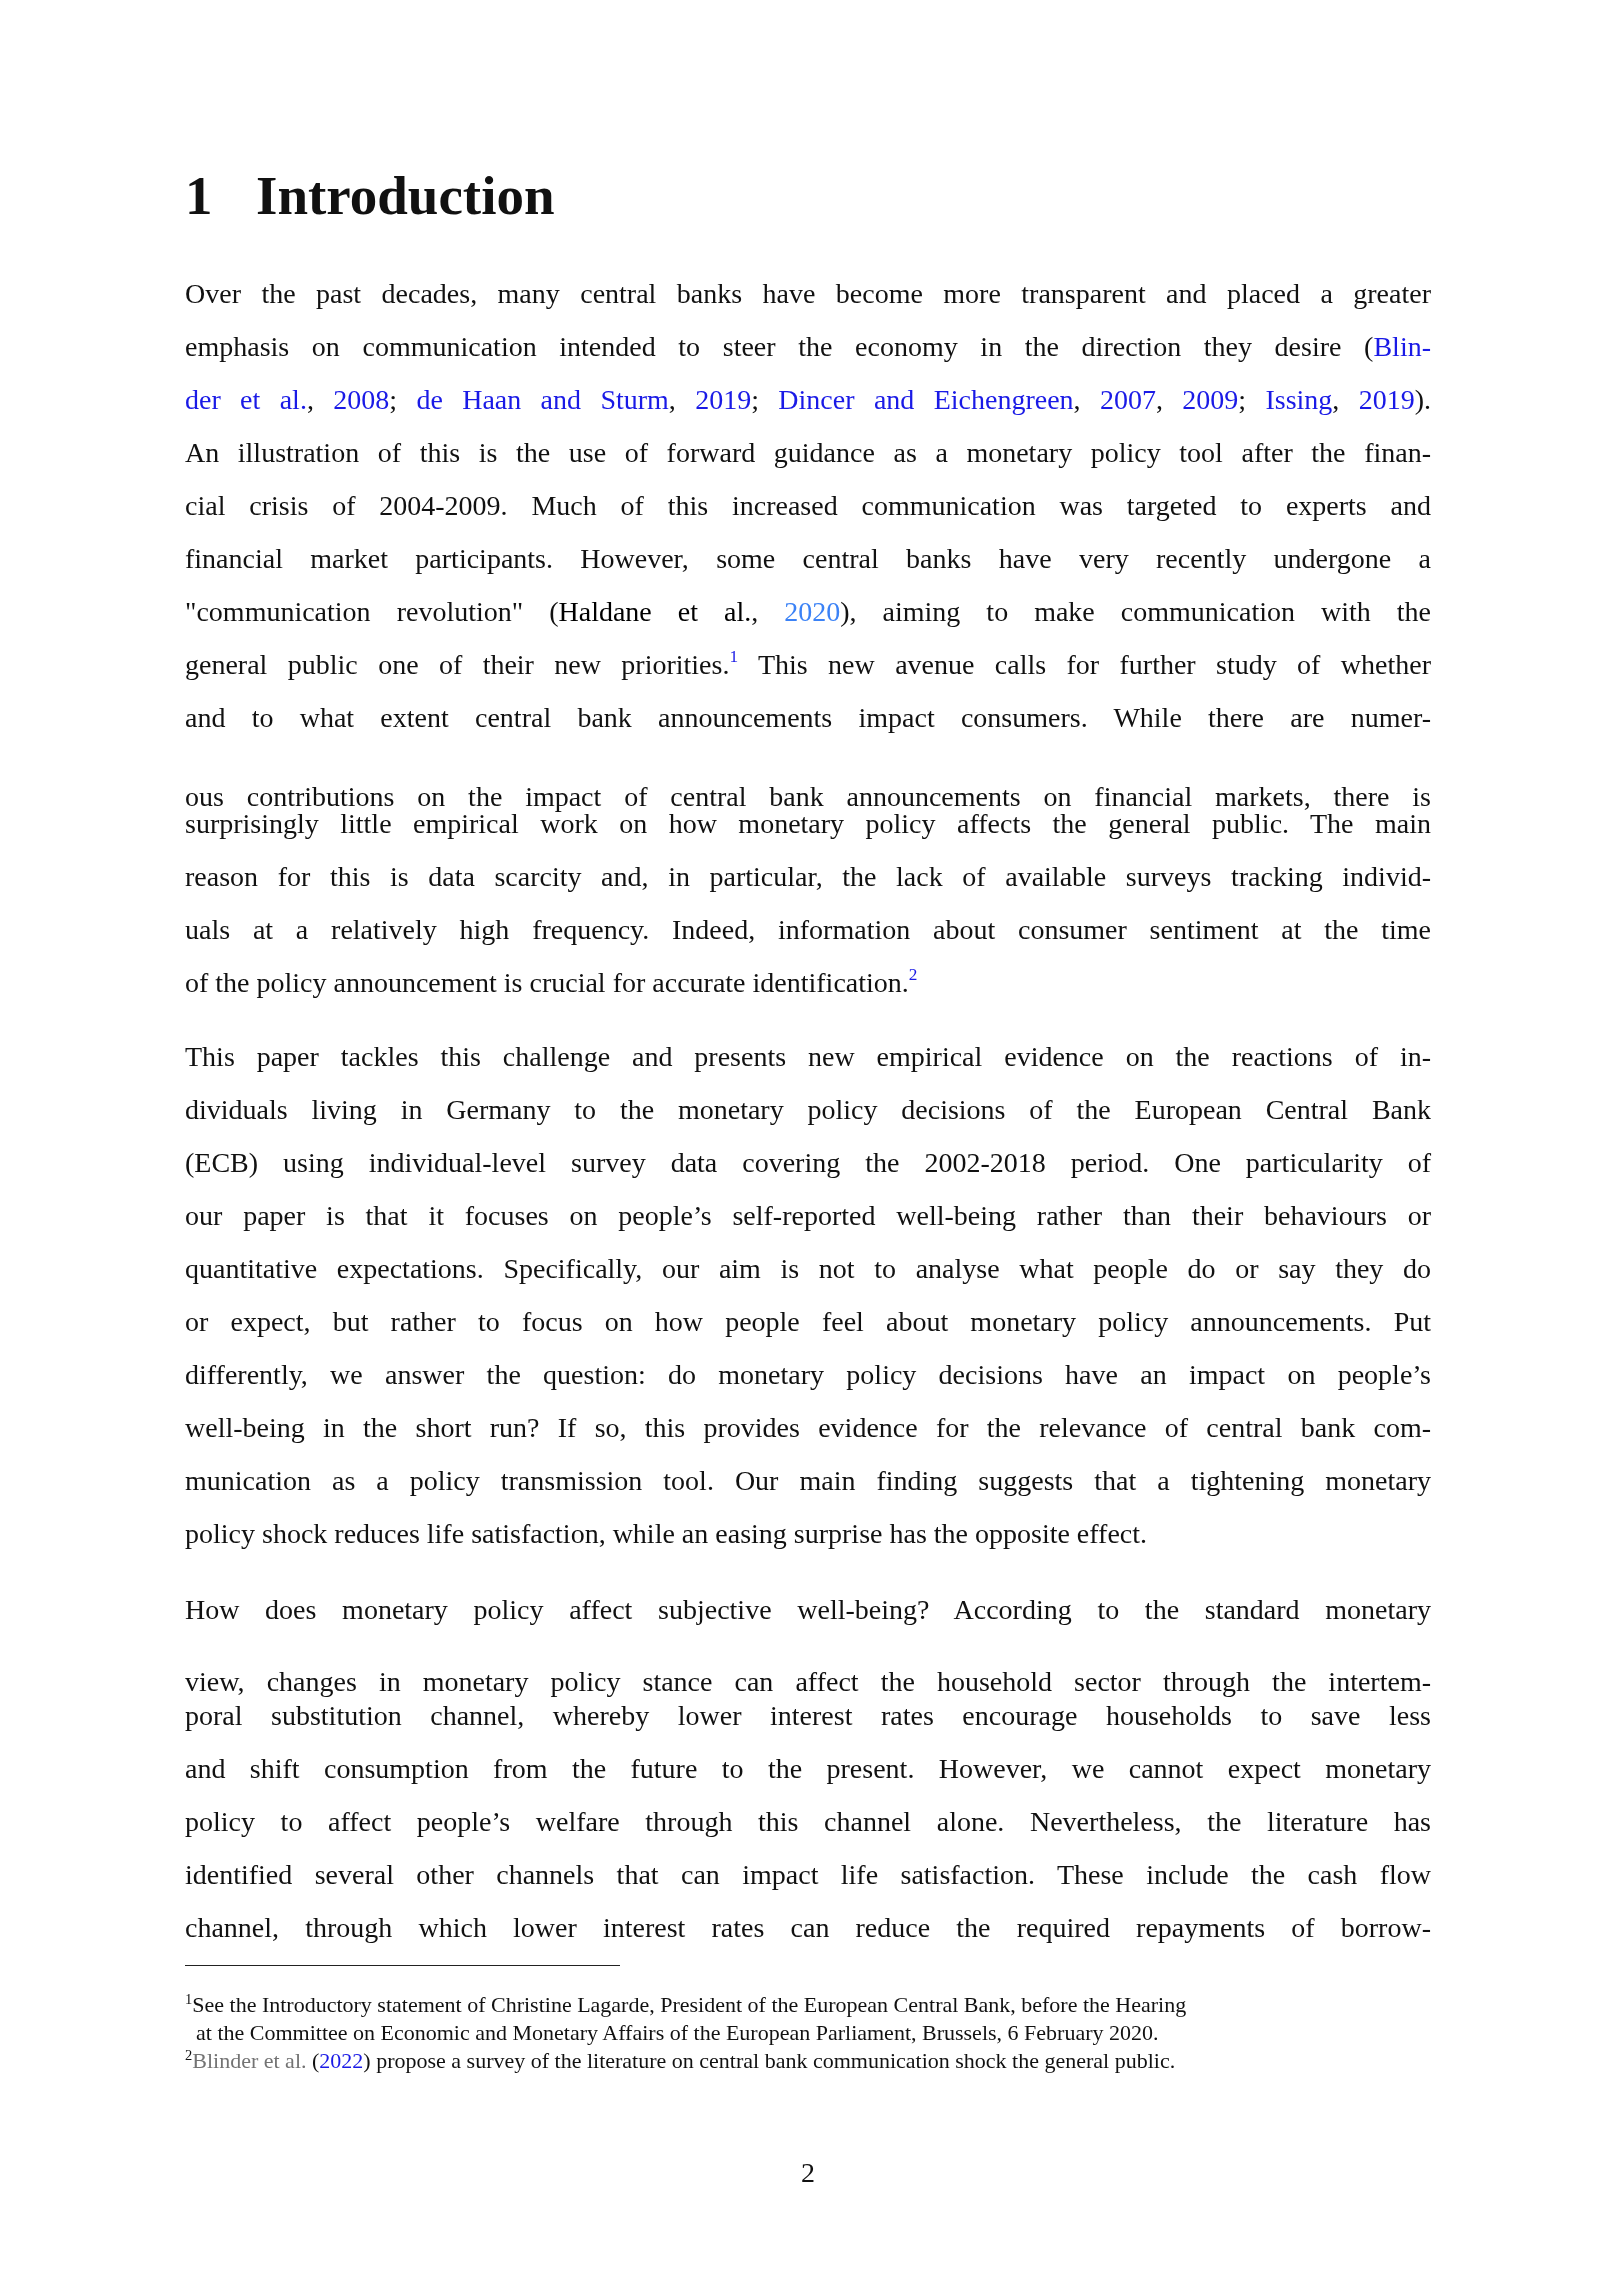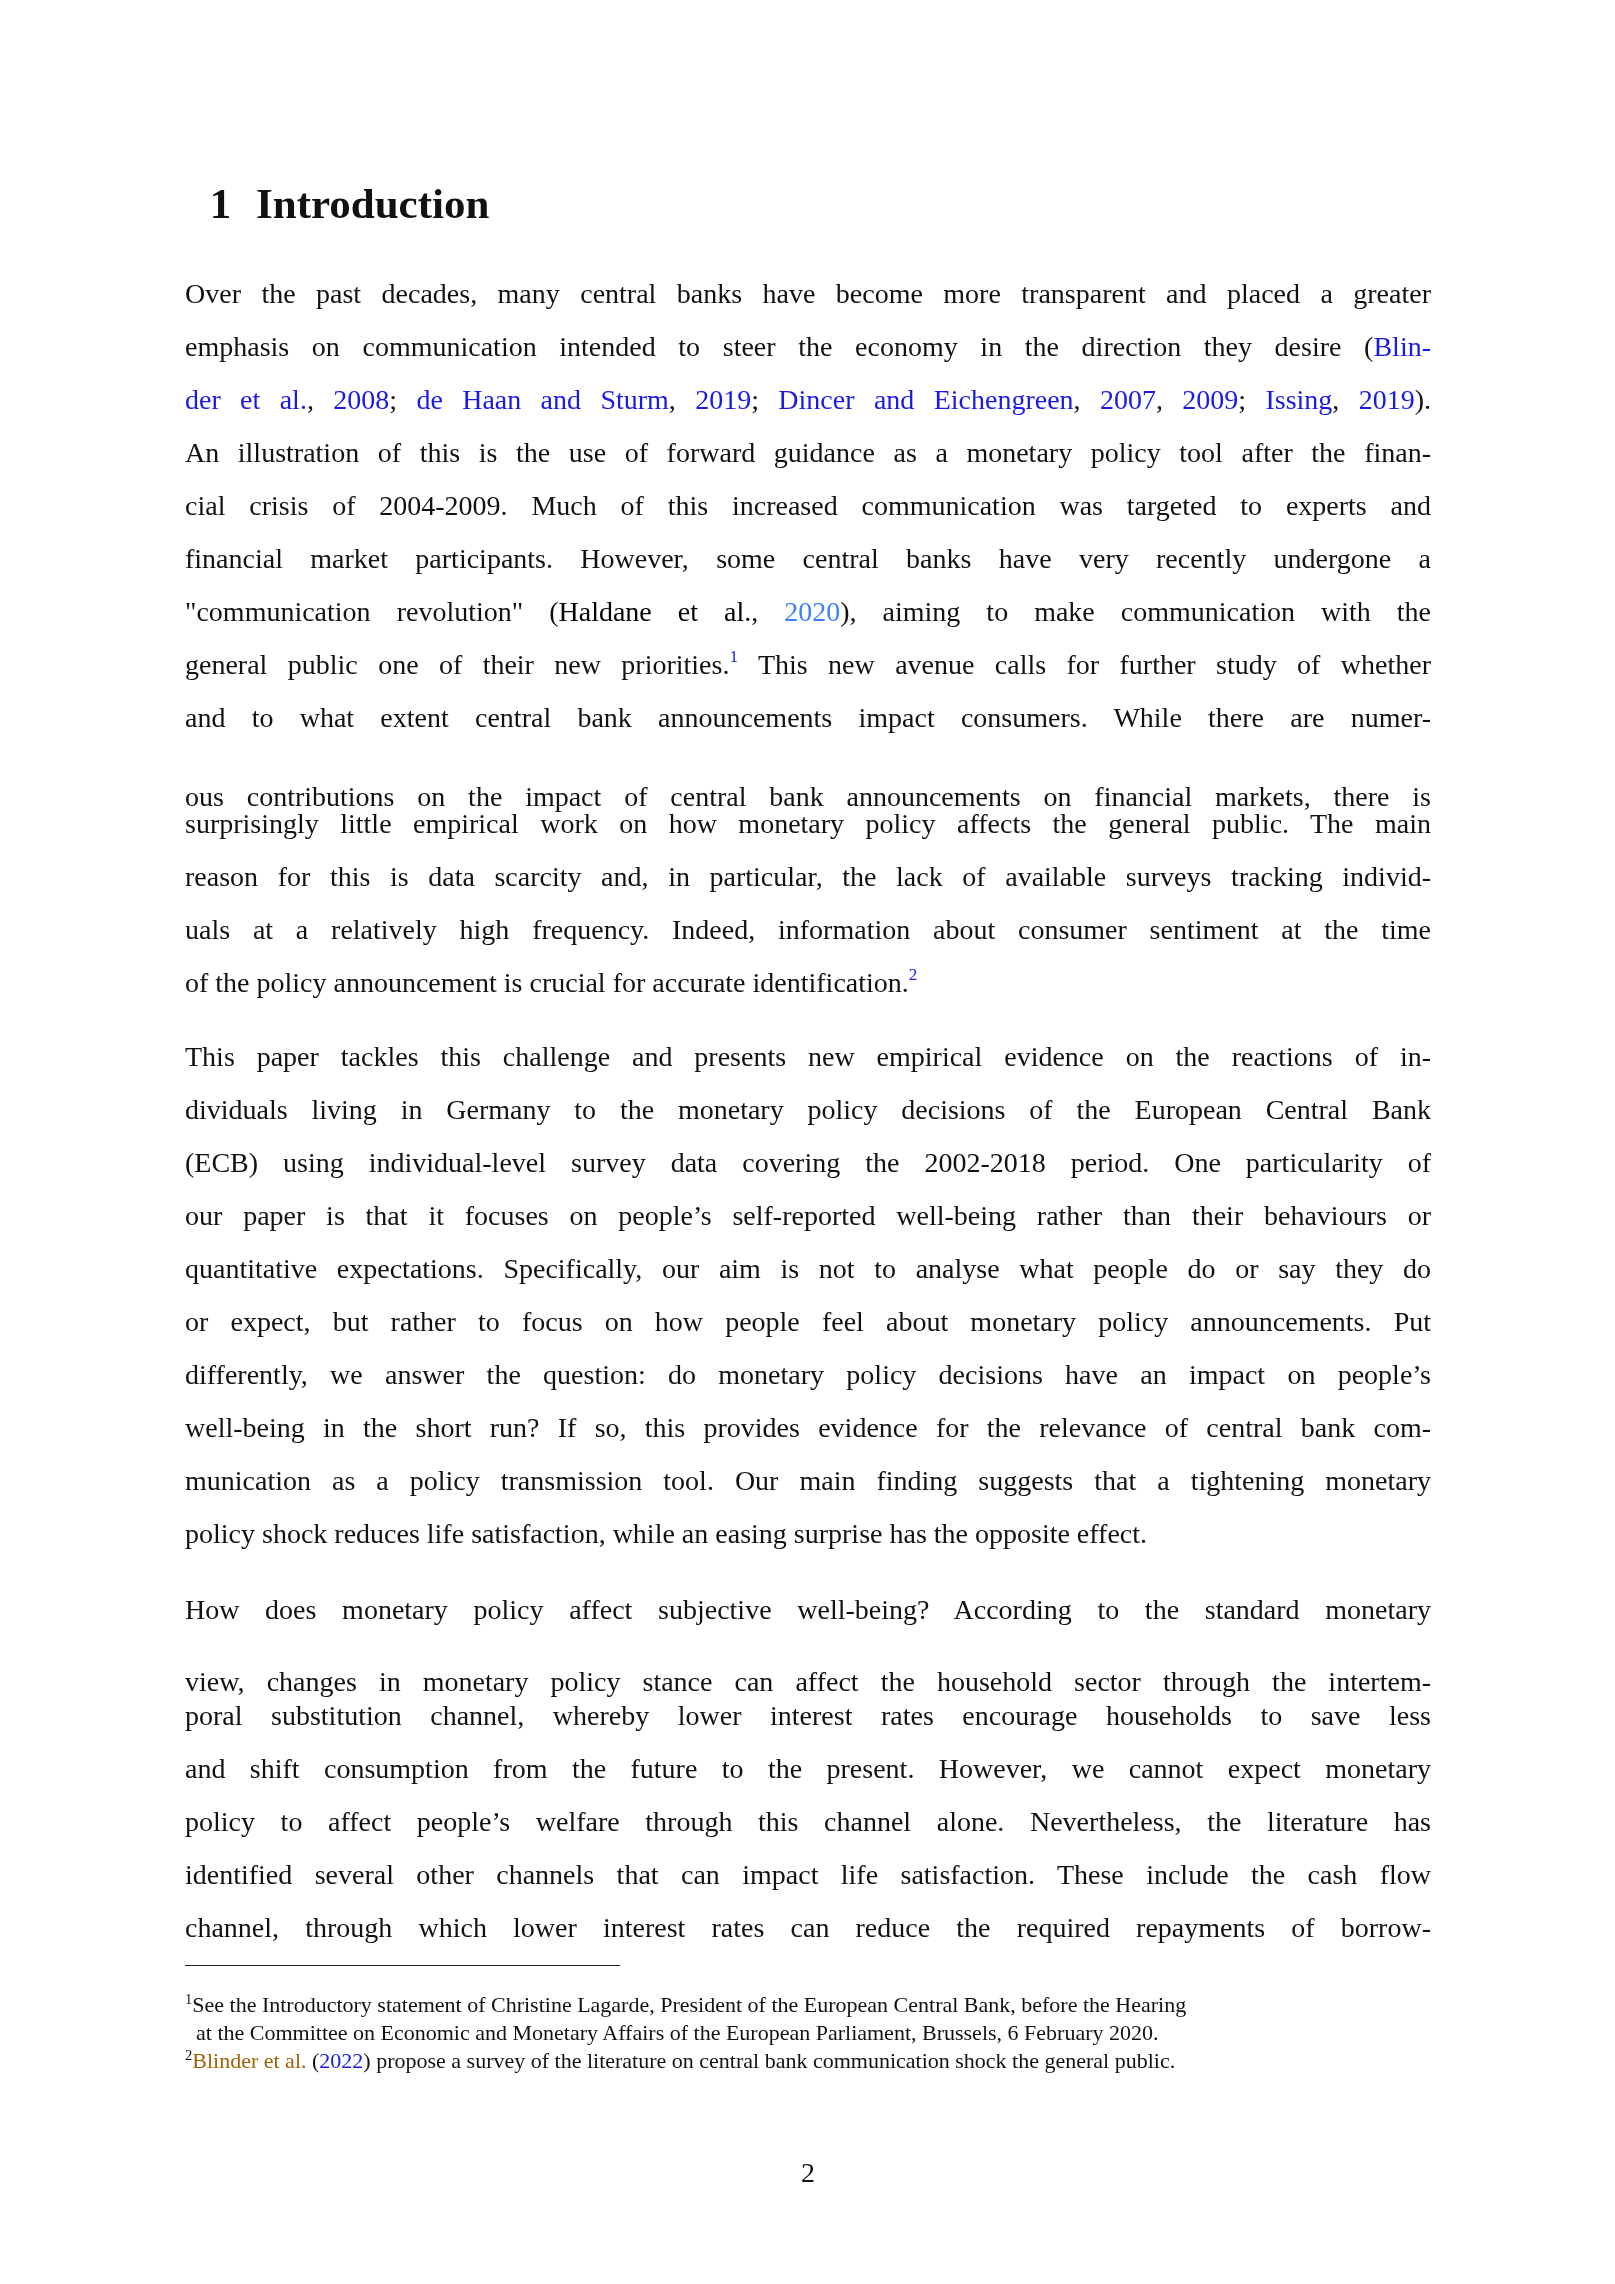--- a/index.html
+++ b/index.html
@@ -1,20 +1,20 @@
 <!DOCTYPE html>
 <html style="font-size:14.5px"><head>
 <meta charset="utf-8">
 <style>
   html, body { margin: 0; padding: 0; background: #ffffff; }
   body { width: 1616px; height: 2285px; position: relative; overflow: hidden;
          font-family: "Liberation Serif", "DejaVu Serif", serif; color: #111111; }
   .page { position: absolute; left: 0; top: 0; width: 1616px; height: 2285px; }
-  .heading { position: absolute; left: 185px; top: 178px; font-size: 43px; font-weight: bold;
-             line-height: 51px; margin: 0; white-space: nowrap; text-align: center; }
+  .heading { position: absolute; left: 185px; top: 170px; font-size: 55px; font-weight: bold;
+             line-height: 51px; margin: 0; white-space: nowrap; }
   .heading .num { display: inline-block; width: 71px; }
   .body-text { position: absolute; left: 185px; width: 1246px; font-size: 28px; }
   .line { position: absolute; left: 0; width: 1246px; height: 36px; line-height: 36px;
           white-space: nowrap; text-align: justify; text-align-last: justify; }
   .line.last { text-align-last: left; }
   .link { color: #1a1ae6; text-decoration: none; }
   sup.fnref { font-size: 17.3px; line-height: 0; vertical-align: 0; position: relative; top: -11.8px; color: #1a1ae6; }
   .footrule { position: absolute; left: 185px; top: 1965px; width: 435px; height: 0; border-top: 1.8px solid #222; }
   .footnotes { position: absolute; left: 185px; width: 1246px; font-size: 22px; }
   .fline { position: absolute; left: 0; width: 1246px; height: 27px; line-height: 27px; white-space: nowrap; }
@@ -68,19 +68,19 @@
       </div>
     </div>
 
   <div class="footrule"></div>
   <div class="footnotes" id="footnotes" style="top: 0px;">
       <div>
         <div class="fline" style="top: 1991px;"><sup class="fnmark">1</sup><span>See the Introductory statement of Christine Lagarde, President of the European Central Bank, before the Hearing</span></div>
         <div class="fline indent" style="top: 2019px;"><span>at the Committee on Economic and Monetary Affairs of the European Parliament, Brussels, 6 February 2020.</span></div>
       </div>
       <div>
-        <div class="fline" style="top: 2047px;"><sup class="fnmark">2</sup><a class="link" style="color: #a16207;">Blinder et al.</a><span> (</span><a class="link" style="color: rgb(26, 26, 230);">2022</a><span>) propose a survey of the literature on central bank communication shock the general public.</span></div>
+        <div class="fline" style="top: 2047px;"><sup class="fnmark">2</sup><a class="link" style="color: #737373;">Blinder et al.</a><span> (</span><a class="link" style="color: rgb(26, 26, 230);">2022</a><span>) propose a survey of the literature on central bank communication shock the general public.</span></div>
       </div>
     </div>
 
   <div class="pagenum">2</div>
 </div>
 
 
 </body></html>

